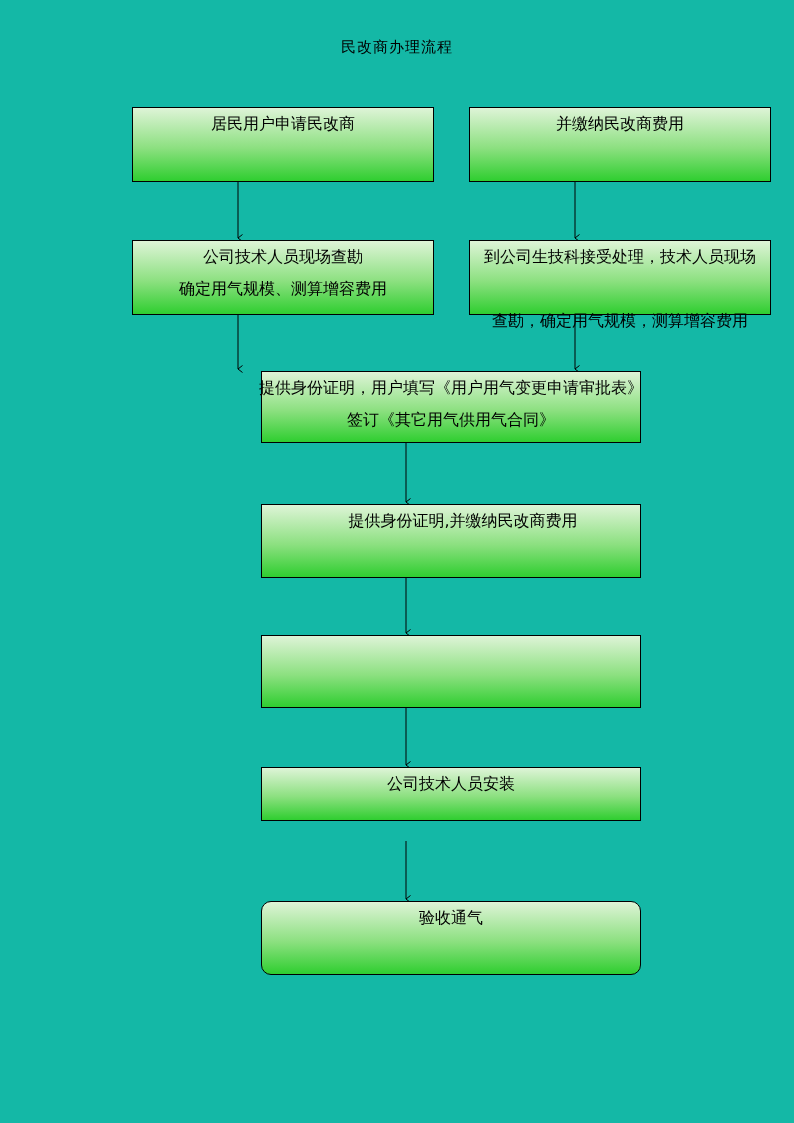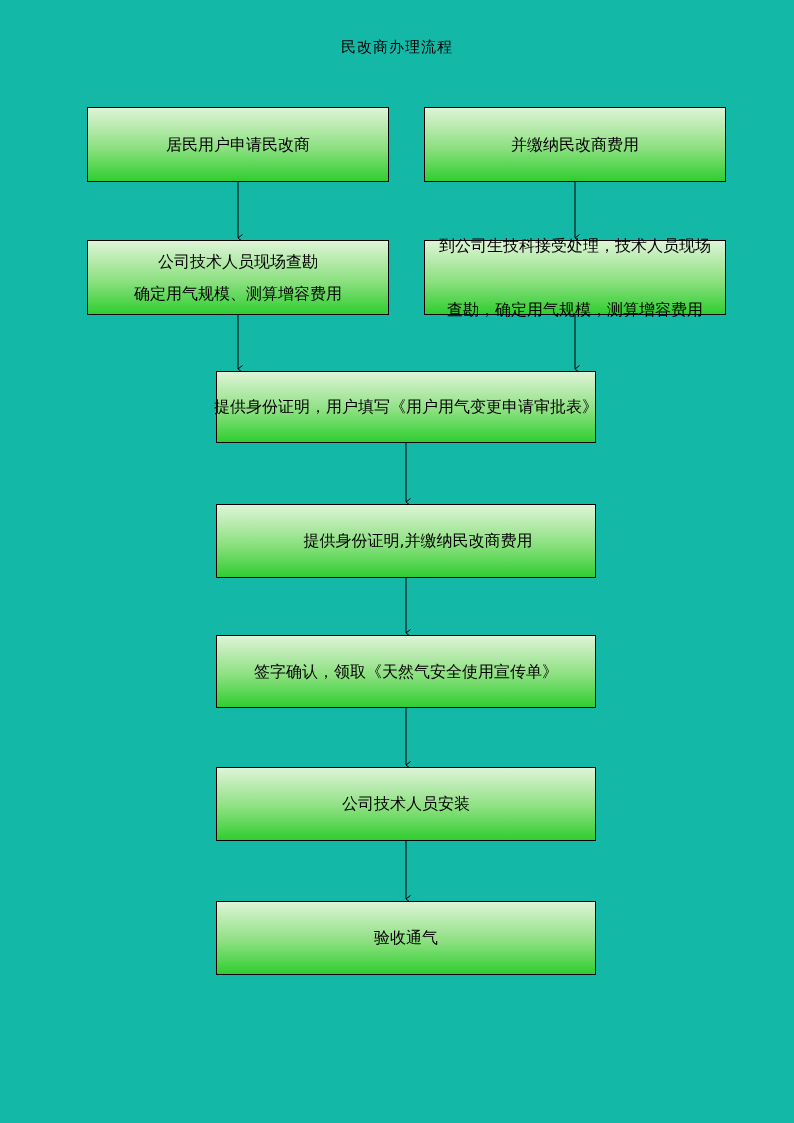--- a/index.html
+++ b/index.html
@@ -26,40 +26,40 @@
     letter-spacing: 1px;
     color: #000000;
   }
   .node {
     position: absolute;
     box-sizing: border-box;
     border: 1.5px solid #000000;
     background: linear-gradient(to bottom, var(--box-top, #def4d7) 0%, #8ce080 55%, var(--box-bottom, #2fce30) 100%);
     display: flex;
     flex-direction: column;
-    justify-content: center;
     align-items: center;
+    margin-left: 45px;
   }
   .node .line {
     font-size: 16px;
     line-height: 32px;
     white-space: nowrap;
     text-align: center;
     color: #000000;
   }
   
   #node-a { left: 87px;  top: 107px; width: 302px; height: 75px; }
   #node-b { left: 424px; top: 107px; width: 302px; height: 75px; }
   #node-c { left: 87px;  top: 240px; width: 302px; height: 75px; }
   #node-d { left: 424px; top: 240px; width: 302px; height: 75px; gap: 32px; }
   #node-e { left: 216px; top: 371px; width: 380px; height: 72px; }
   #node-f { left: 216px; top: 504px; width: 380px; height: 74px; padding-left: 24px; }
   #node-g { left: 216px; top: 635px; width: 380px; height: 73px; }
-  #node-h { left: 216px; top: 767px; width: 380px; height: 74px; }
-  #node-i { left: 216px; top: 901px; width: 380px; height: 74px; }
+  #node-h { left: 216px; top: 767px; width: 380px; height: 54px; }
+  #node-i { left: 216px; top: 901px; width: 380px; height: 74px; border-radius: 10px; }
 
   #connectors {
     position: absolute;
     left: 0;
     top: 0;
     pointer-events: none;
   }
 </style>
 </head>
 <body>
@@ -97,28 +97,28 @@
     <div class="line">确定用气规模、测算增容费用</div>
   </div>
 
   <div id="node-d" class="node">
     <div class="line">到公司生技科接受处理，技术人员现场</div>
     <div class="line">查勘，确定用气规模，测算增容费用</div>
   </div>
 
   <div id="node-e" class="node">
     <div class="line">提供身份证明，用户填写《用户用气变更申请审批表》</div>
+    <div class="line">签订《其它用气供用气合同》</div>
   </div>
 
   <div id="node-f" class="node">
     <div class="line">提供身份证明,并缴纳民改商费用</div>
   </div>
 
   <div id="node-g" class="node">
-    <div class="line">签字确认，领取《天然气安全使用宣传单》</div>
   </div>
 
   <div id="node-h" class="node">
     <div class="line">公司技术人员安装</div>
   </div>
 
   <div id="node-i" class="node">
     <div class="line">验收通气</div>
   </div>
 

